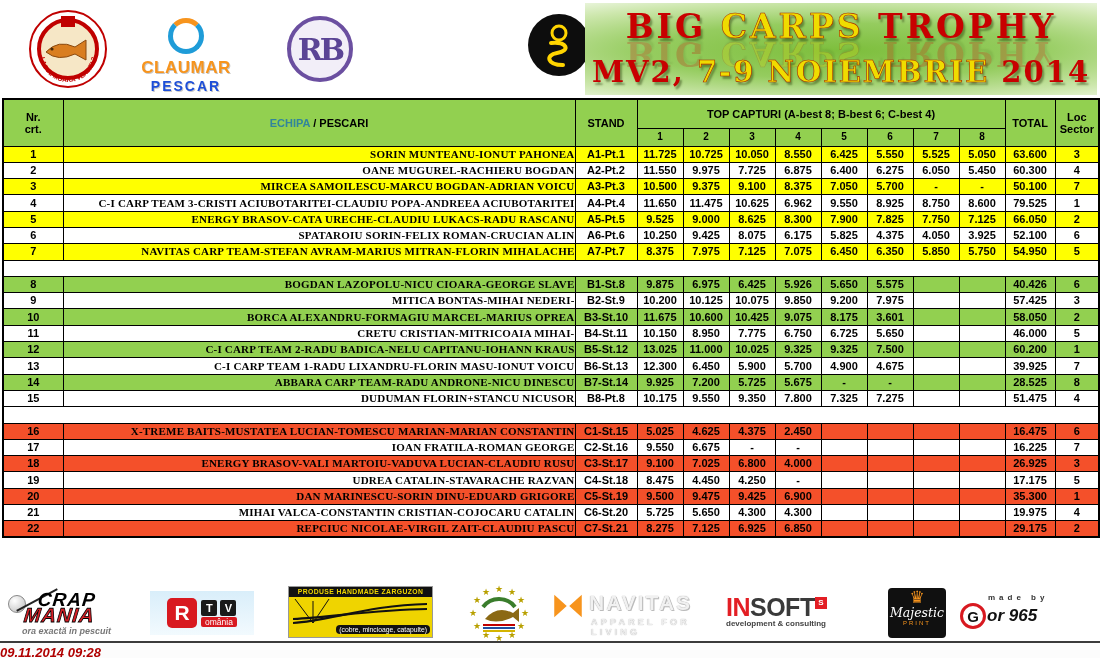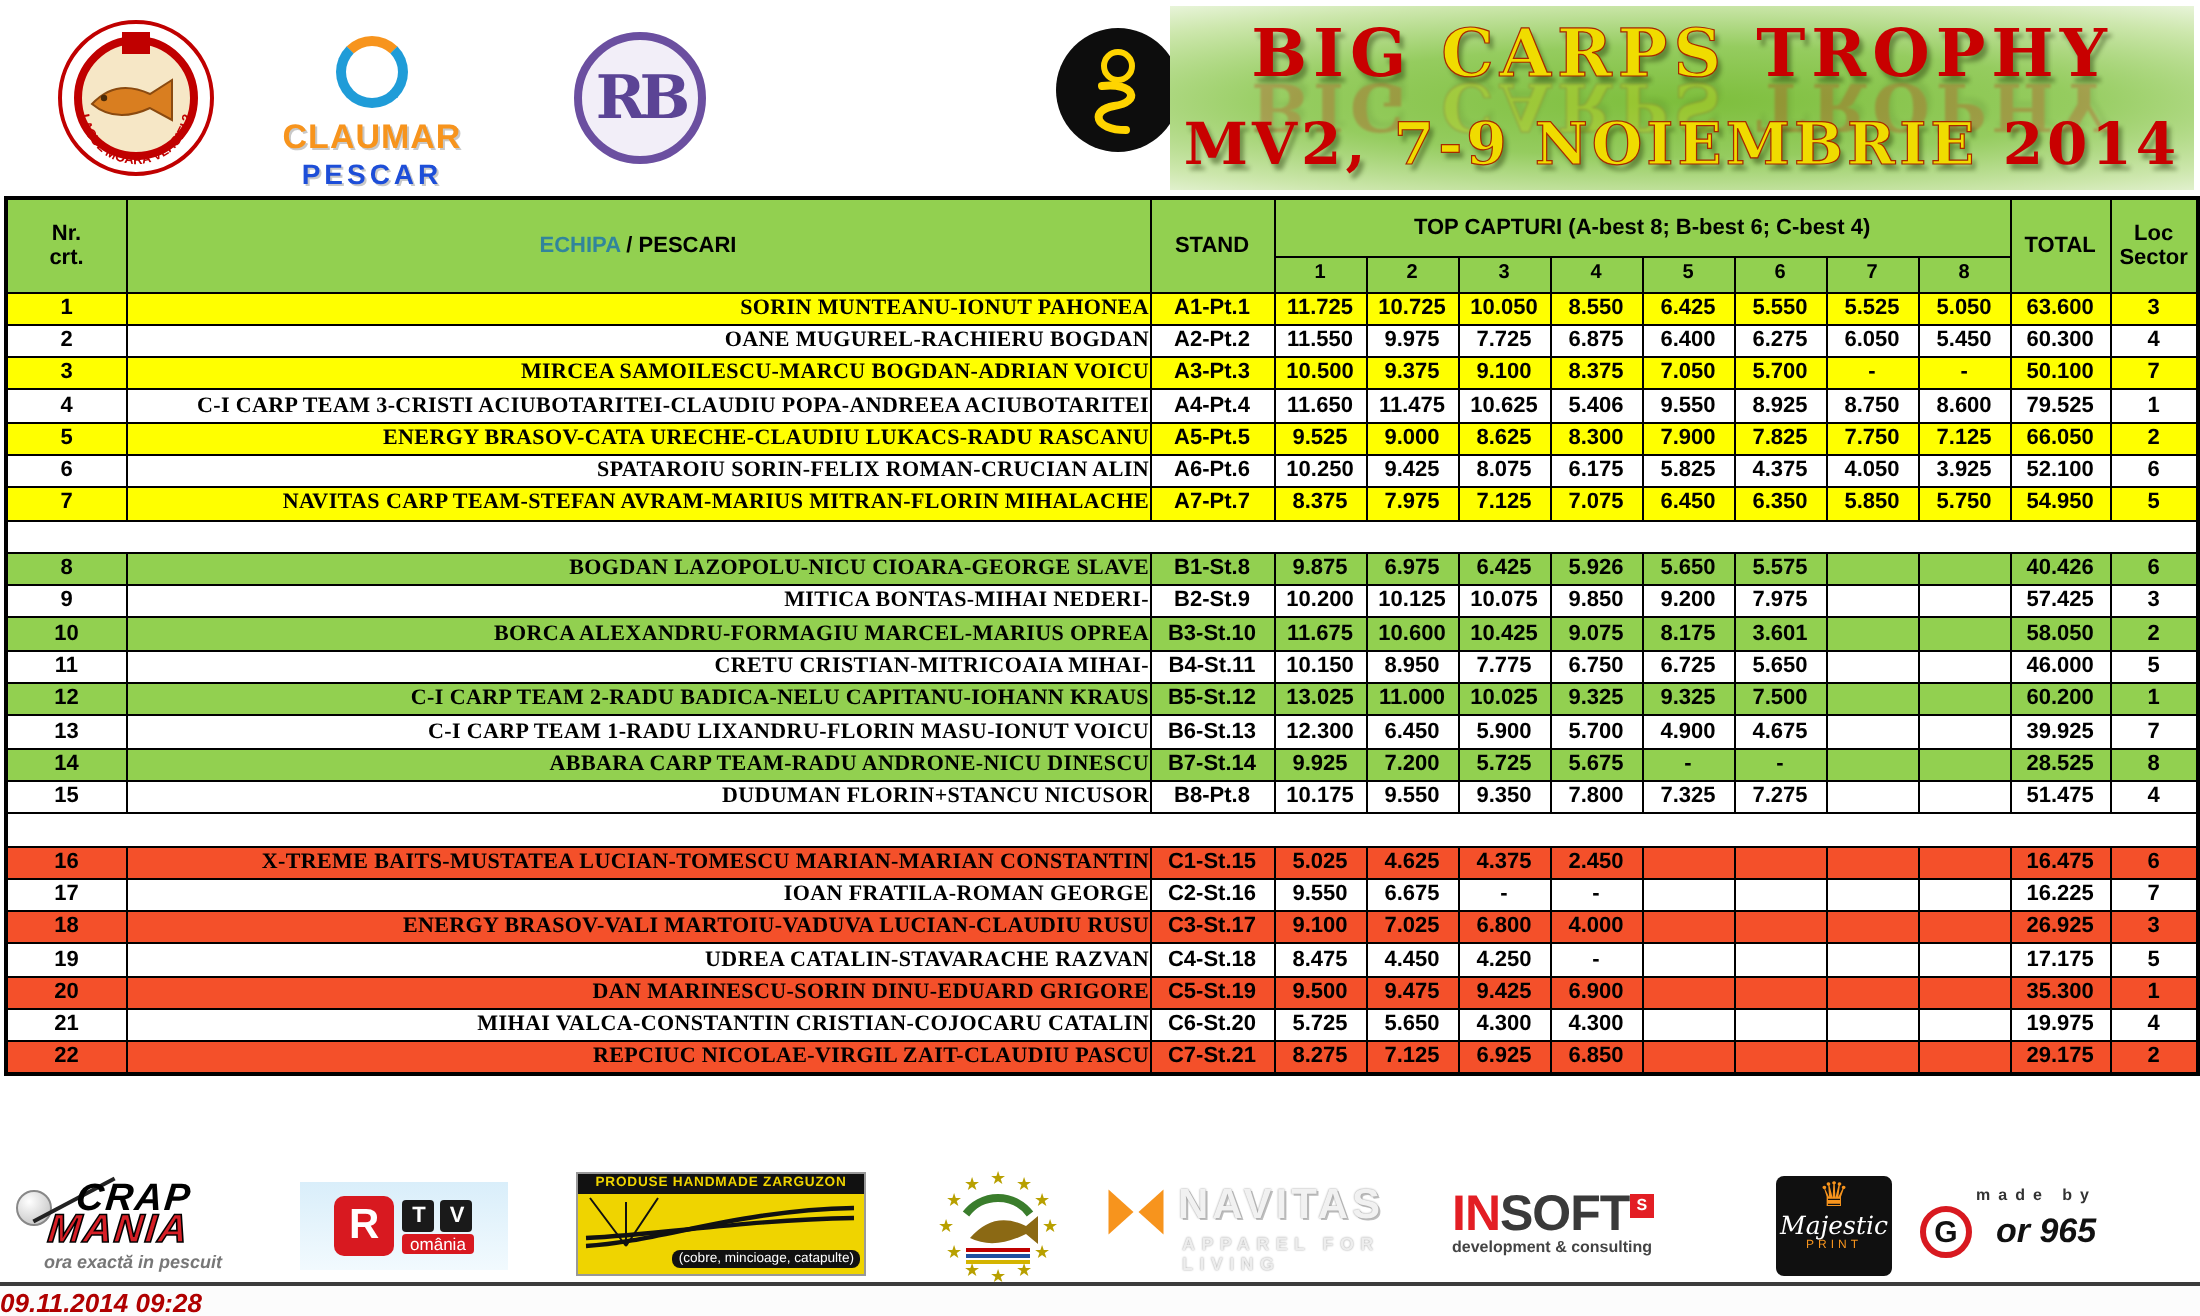--- a/index.html
+++ b/index.html
@@ -92,21 +92,21 @@
 
 .majestic{left:888px;top:3px;width:58px;height:50px;background:#101010;border-radius:4px;text-align:center;padding-top:1px}
 .majestic .crown{color:#F7941D;font-size:17px;line-height:17px}
 .majestic .name{font-family:"DejaVu Serif",serif;font-style:italic;color:#fff;font-size:12.5px;line-height:14px}
 .majestic .sub{color:#F7941D;font-size:6px;letter-spacing:2px}
 
 .gor{left:960px;top:8px;width:120px;height:40px}
 .gor .made{font-size:8px;font-weight:bold;letter-spacing:4px;color:#333;margin-left:28px}
 .gor .row{display:flex;align-items:center;margin-top:1px}
 .gor .g{width:26px;height:26px;border-radius:50%;border:3px solid #D81920;background:#fff;color:#111;font-size:15px;font-weight:bold;display:flex;align-items:center;justify-content:center}
-.gor .rest{font-size:17px;font-weight:bold;font-style:italic;color:#111;margin-left:12px}
+.gor .rest{font-size:17px;font-weight:bold;font-style:italic;color:#111;margin-left:1px}
 
 .datebar{position:absolute;left:0;top:641px;width:1100px;height:17px;border-top:2px solid #3c3c3c;background:#fcfcfc;text-align:left}
 .datebar span{font-size:13px;font-weight:bold;font-style:italic;color:#B00000}
 </style>
 </head>
 <body>
 
 <div class="topbar">
 
   <div class="logo club">
@@ -251,21 +251,21 @@
           <td class="c-total">50.100</td>
           <td class="c-loc">7</td>
         </tr>
         <tr class="grp-a">
           <td class="c-nr">4</td>
           <td class="c-team">C-I CARP TEAM 3-CRISTI ACIUBOTARITEI-CLAUDIU POPA-ANDREEA ACIUBOTARITEI</td>
           <td class="c-stand">A4-Pt.4</td>
           <td class="c-num">11.650</td>
           <td class="c-num">11.475</td>
           <td class="c-num">10.625</td>
-          <td class="c-num">5.406</td>
+          <td class="c-num">6.962</td>
           <td class="c-num">9.550</td>
           <td class="c-num">8.925</td>
           <td class="c-num">8.750</td>
           <td class="c-num">8.600</td>
           <td class="c-total">79.525</td>
           <td class="c-loc">1</td>
         </tr>
         <tr class="grp-a hl">
           <td class="c-nr">5</td>
           <td class="c-team">ENERGY BRASOV-CATA URECHE-CLAUDIU LUKACS-RADU RASCANU</td>

